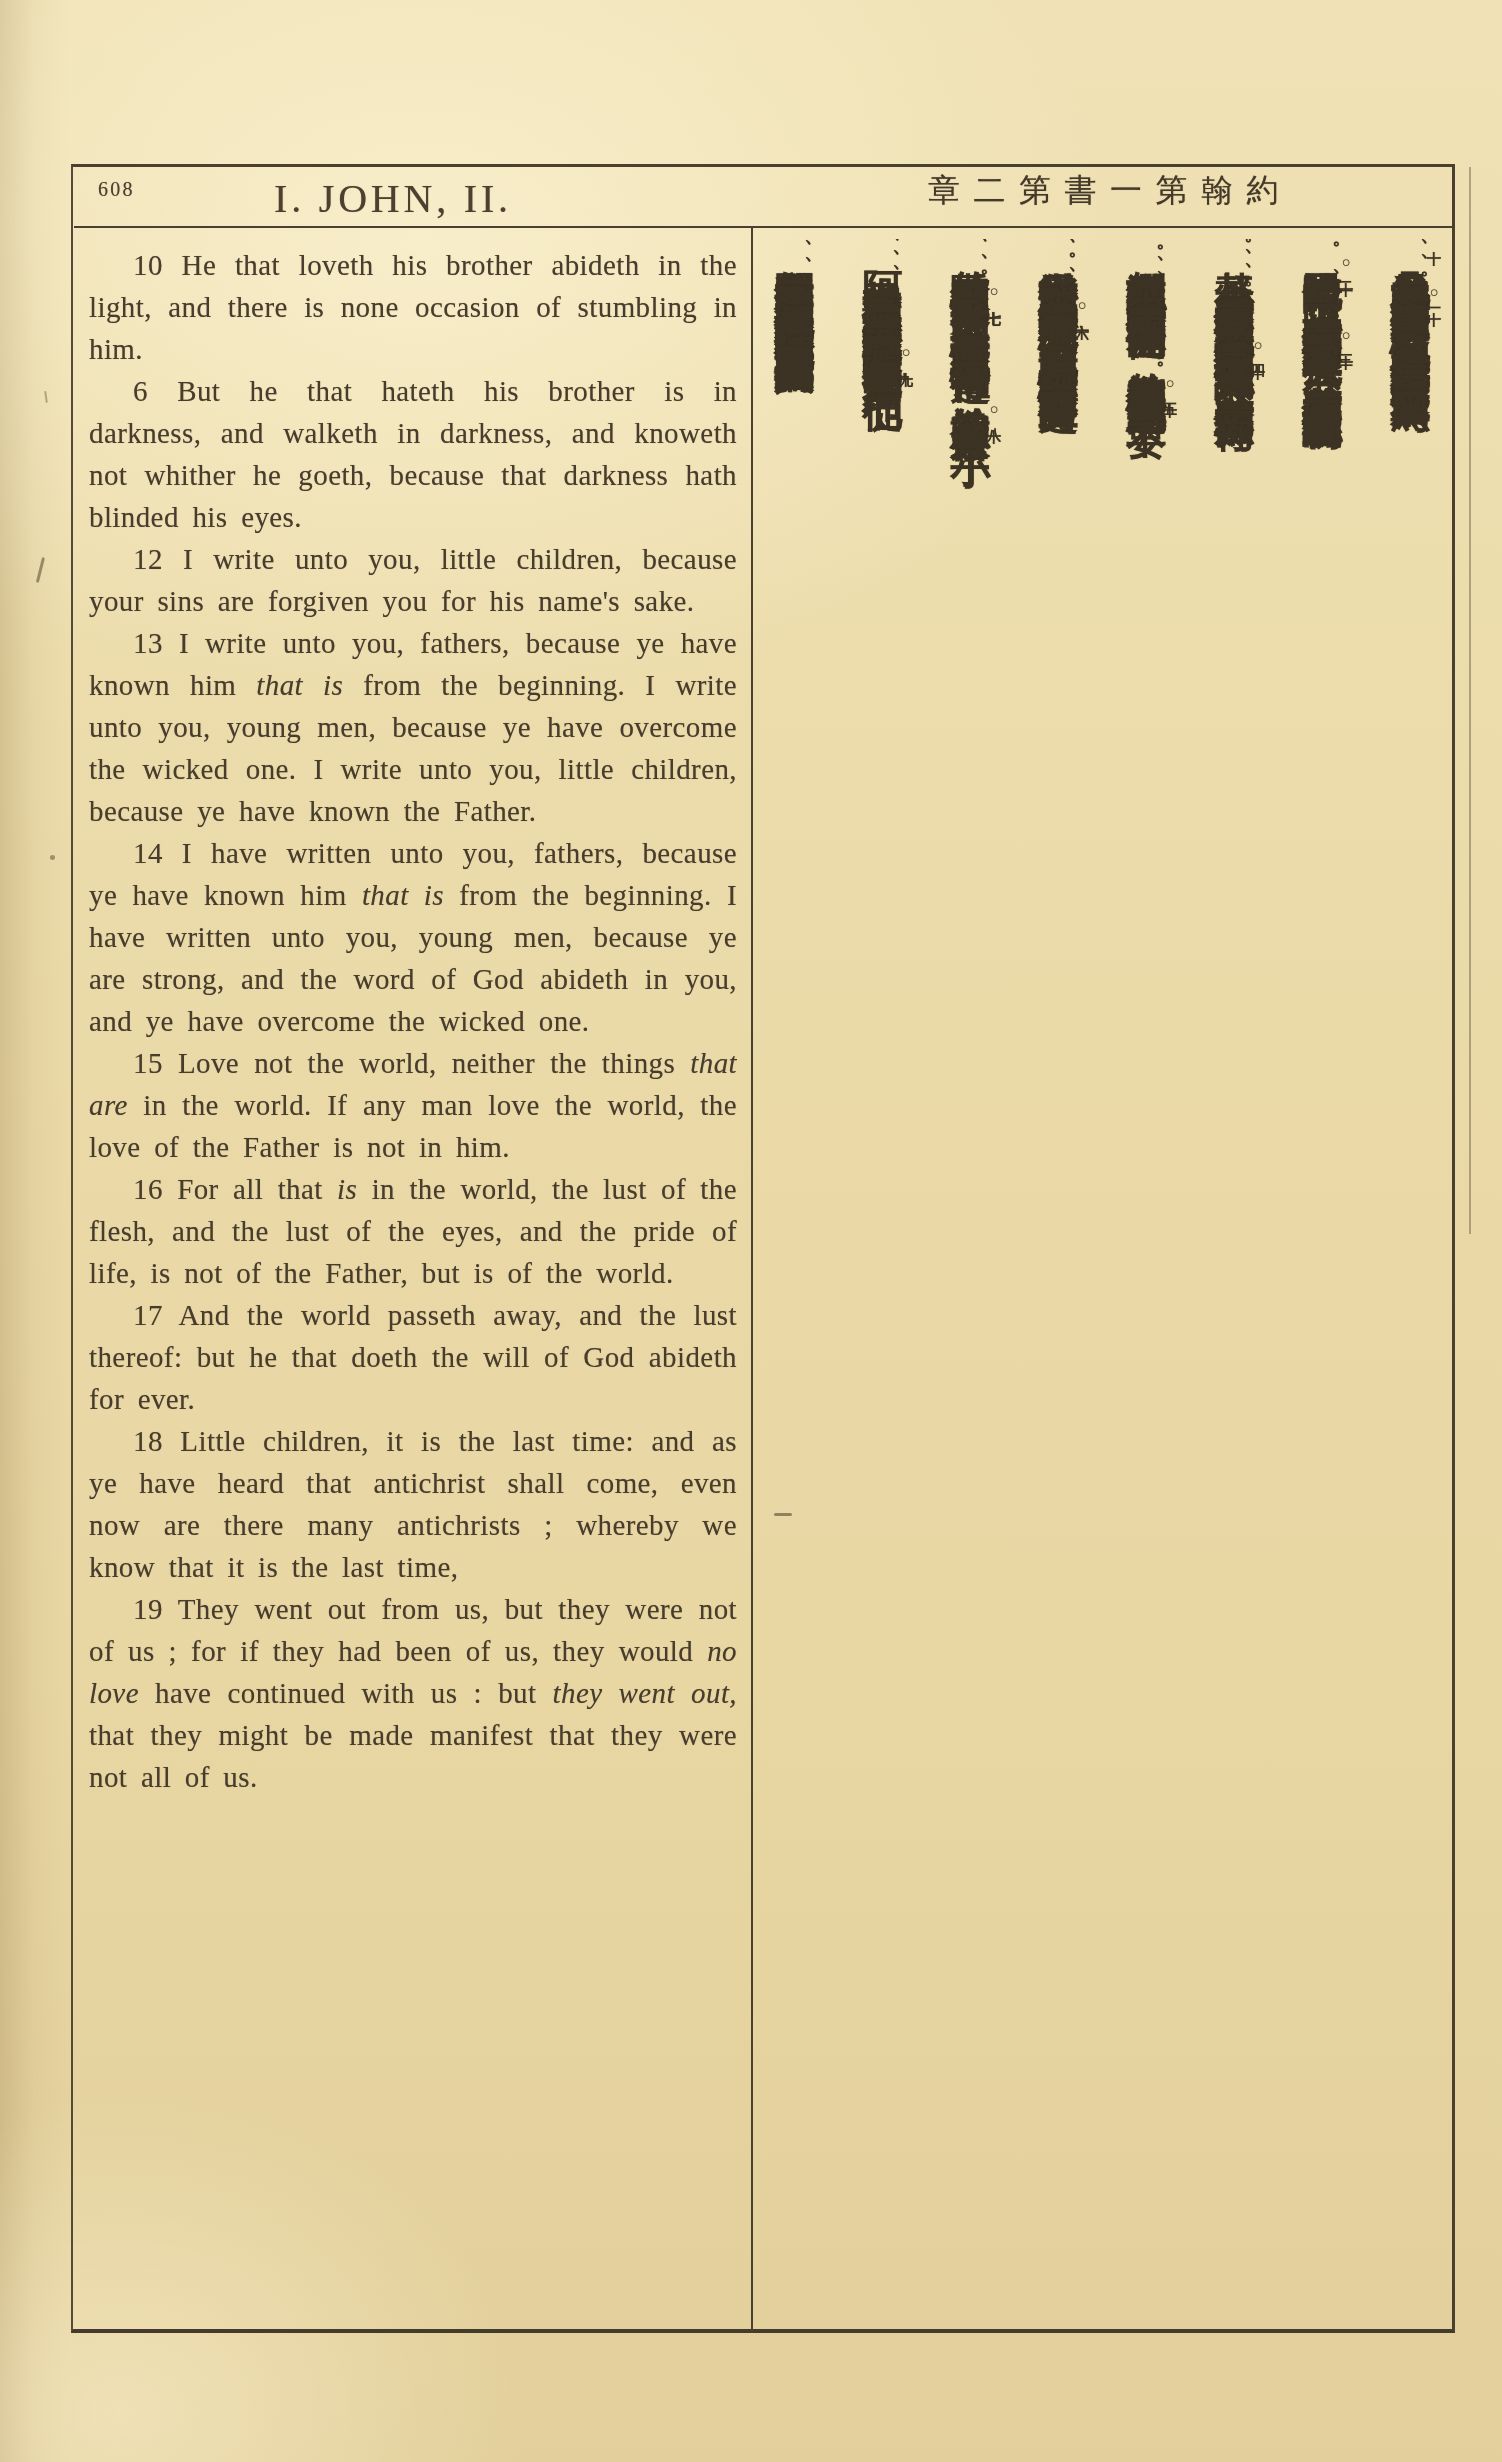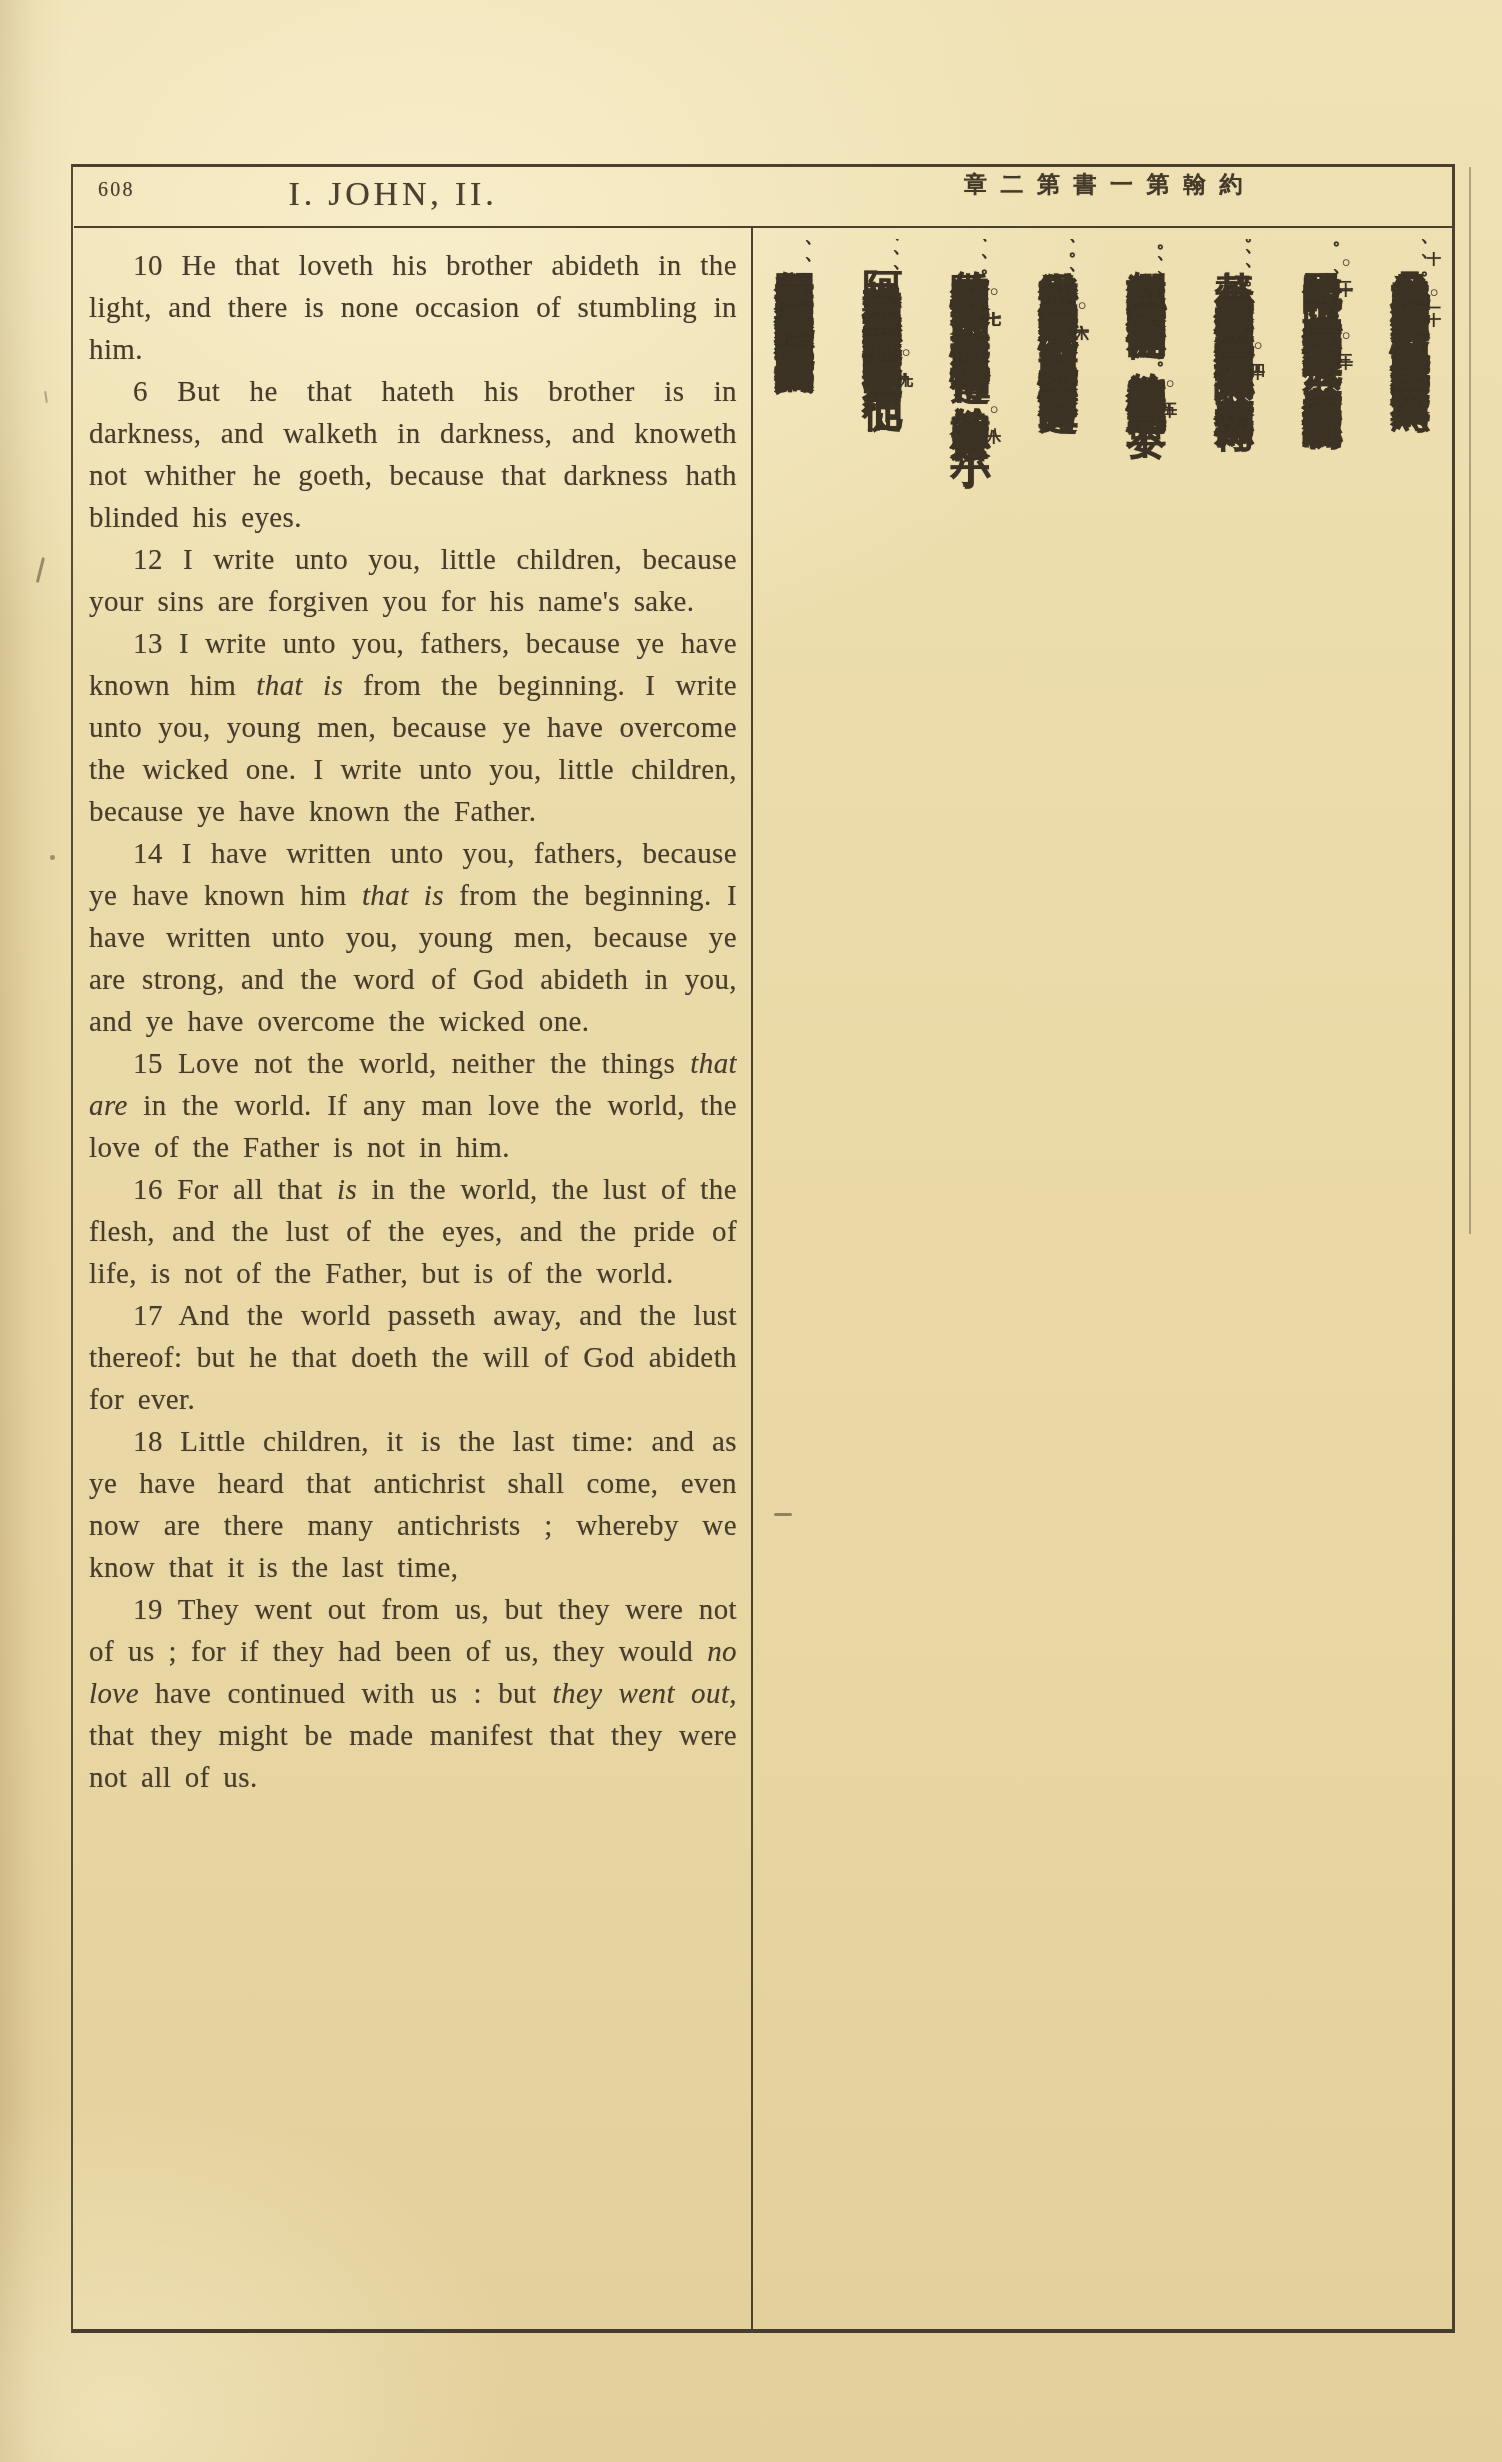--- a/index.html
+++ b/index.html
@@ -31,26 +31,26 @@
     position:absolute;left:74px;top:167px;width:1381px;height:59px;
     border-bottom:2.3px solid #4a4030;
   }
   .page-number{
     position:absolute;left:24px;top:10.5px;
     font-size:20px;letter-spacing:2.3px;color:#4c4130;
     text-shadow:0 0 0.8px rgba(70,58,40,.5);
   }
   .title-en{
     position:absolute;left:150px;top:7.5px;width:338px;text-align:center;
-    font-size:34px;letter-spacing:3.8px;color:#4c4130;
+    font-size:40px;letter-spacing:3.8px;color:#4c4130;
     text-shadow:0 0 0.8px rgba(70,58,40,.5);
   }
   .title-zh{
     position:absolute;left:792px;top:1.5px;width:488px;text-align:center;
-    font-size:23px;letter-spacing:13.5px;font-weight:bold;color:#443a2a;
+    font-size:32px;letter-spacing:13.5px;font-weight:normal;color:#443a2a;
     font-family:serif;
     text-shadow:0 0 0.8px rgba(60,50,34,.6);
   }
   .column-divider{
     position:absolute;left:751px;top:228px;width:2.3px;height:2105px;
     background:#4a4030;
   }
   .english-col{
     position:absolute;left:89px;top:244px;width:648px;height:2085px;
     overflow:hidden;

